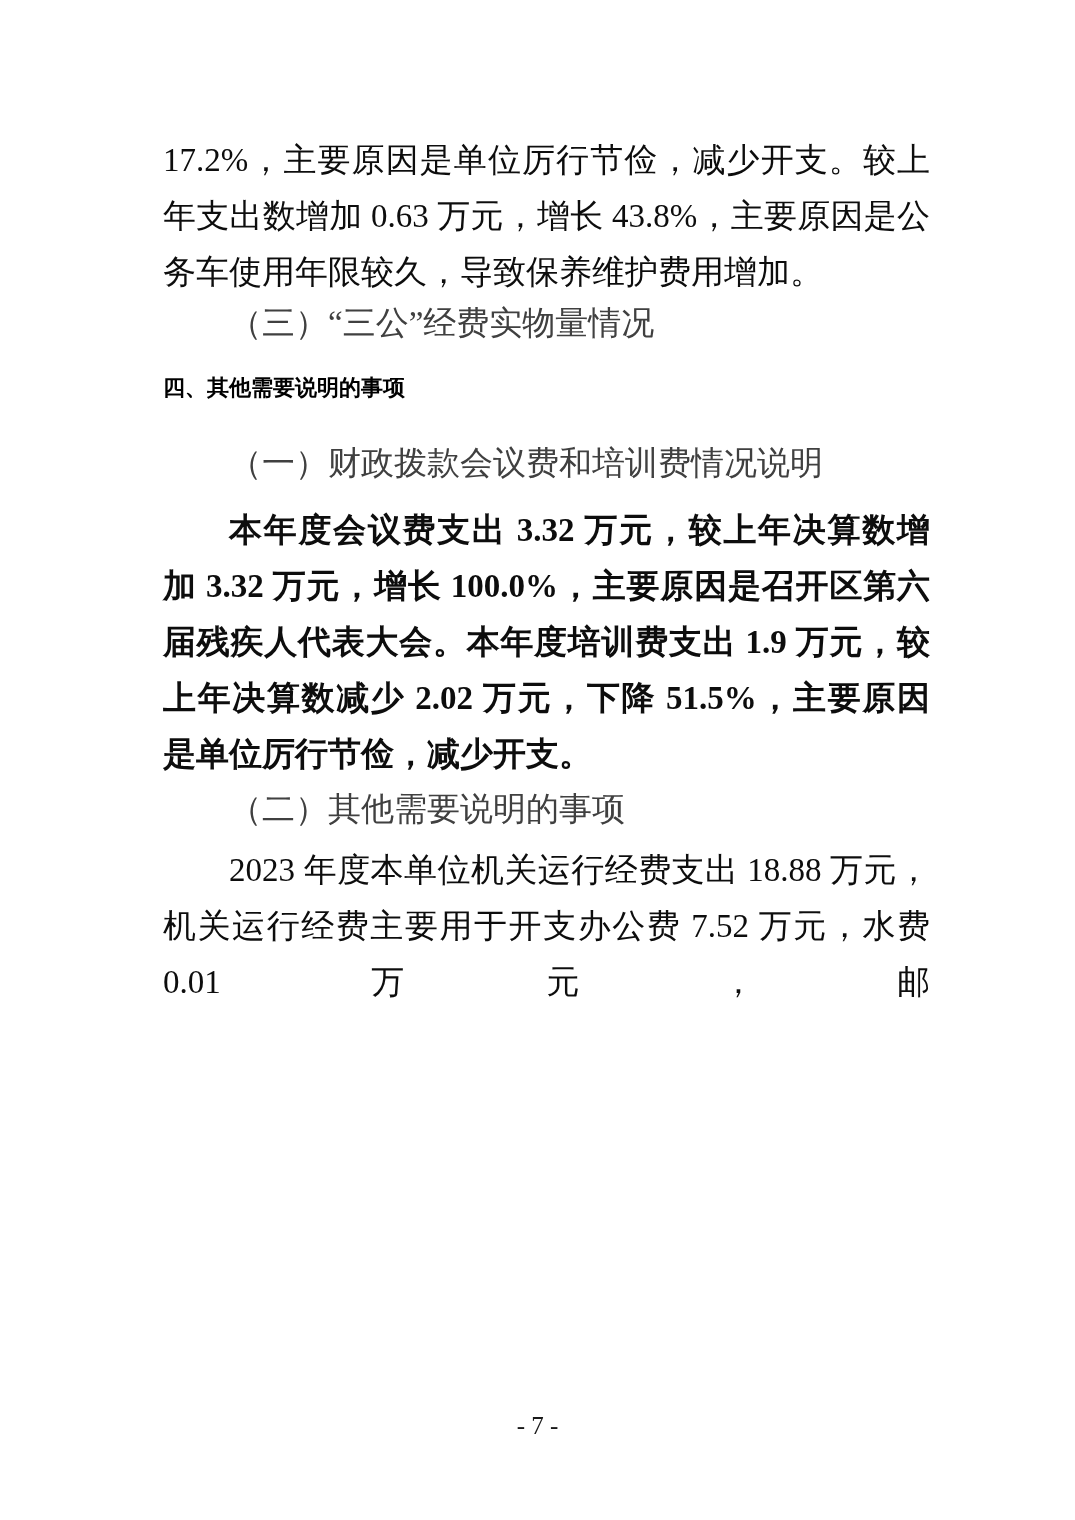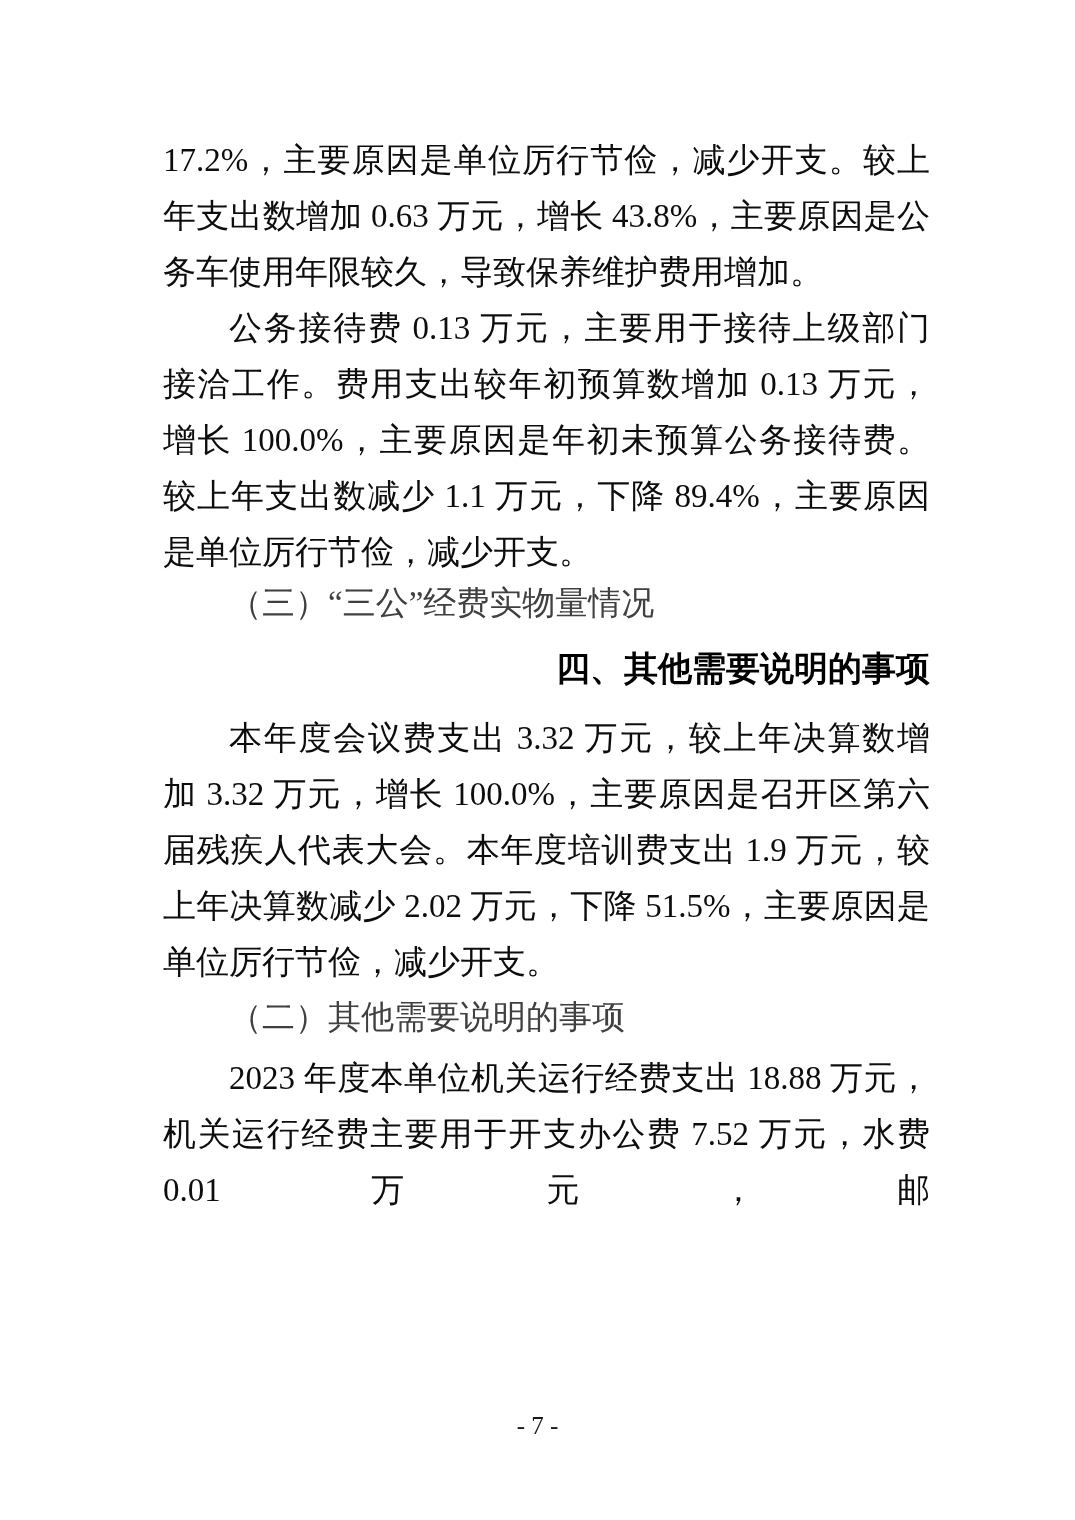--- a/index.html
+++ b/index.html
@@ -36,29 +36,28 @@
     font-family: "Liberation Serif", "DejaVu Serif", serif;
     font-size: 33px;
     font-weight: 400;
     line-height: 46px;
     text-indent: 2em;
     color: #404040;
   }
   .section-heading {
     margin: 16px 0 0 0;
     font-family: "Liberation Sans", "DejaVu Sans", sans-serif;
-    font-size: 34px;
+    font-size: 22px;
     font-weight: 700;
     line-height: 52px;
     color: #000000;
-    text-align: right;
   }
   .mt-three-public { margin-top: 16px; }
   .mt-sub-one { margin-top: 26px; }
-  .mt-meeting { margin-top: 16px; }
+  .mt-meeting { margin-top: 16px; font-weight: bold; }
   .mt-sub-two { margin-top: 4px; }
   .mt-agency { margin-top: 10px; }
   .flush-last { text-align-last: justify; }
   .page-footer {
     position: absolute;
     left: 0;
     top: 1408px;
     width: 1075px;
     text-align: center;
     font-family: "Liberation Serif", "DejaVu Serif", serif;
@@ -68,27 +67,27 @@
   }
 </style>
 </head>
 <body>
 
 <div class="page">
   <div class="content">
 
     <p class="body-text">17.2%，主要原因是单位厉行节俭，减少开支。较上年支出数增加 0.63 万元，增长 43.8%，主要原因是公务车使用年限较久，导致保养维护费用增加。</p>
 
-    <p class="body-text indent">公务接待费 0.13 万元，主要用于接待上级部门接洽工作。费用支出较年初预算数增加 0.13 万元，增长 100.0%，主要原因是年初未预算公务接待费。较上年支出数减少 1.1 万元，下降 89.4%，主要原因是单位厉行节俭，减少开支。</p>
 
     <p class="sub-heading">（三）“三公”经费实物量情况</p>
 
 
     <h2 class="section-heading">四、其他需要说明的事项</h2>
 
+    <p class="sub-heading mt-sub-one">（一）财政拨款会议费和培训费情况说明</p>
 
     <p class="body-text indent mt-meeting">本年度会议费支出 3.32 万元，较上年决算数增加 3.32 万元，增长 100.0%，主要原因是召开区第六届残疾人代表大会。本年度培训费支出 1.9 万元，较上年决算数减少 2.02 万元，下降 51.5%，主要原因是单位厉行节俭，减少开支。</p>
 
     <p class="sub-heading mt-sub-two">（二）其他需要说明的事项</p>
 
     <p class="body-text indent mt-agency flush-last">2023 年度本单位机关运行经费支出 18.88 万元，机关运行经费主要用于开支办公费 7.52 万元，水费 0.01 万元，邮</p>
 
   </div>
 
   <div class="page-footer">- 7 -</div>

